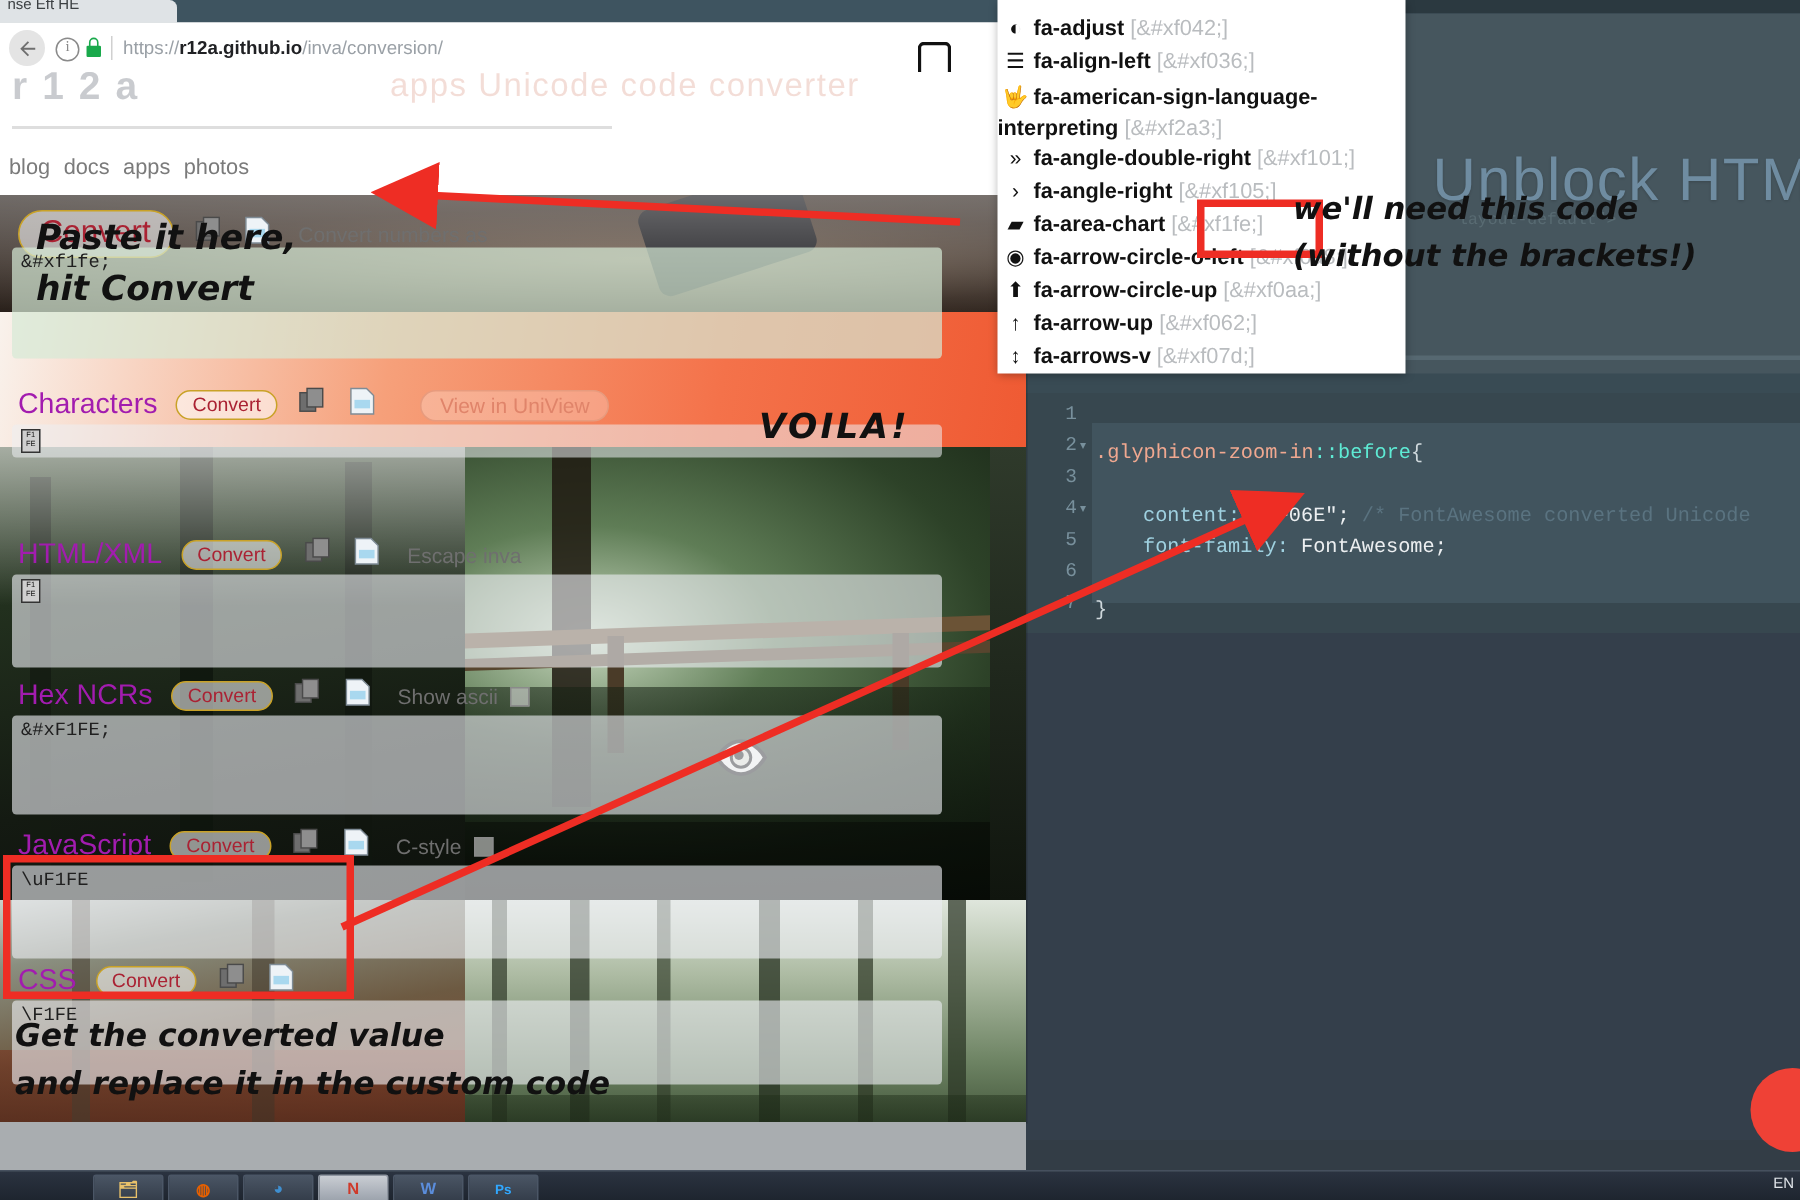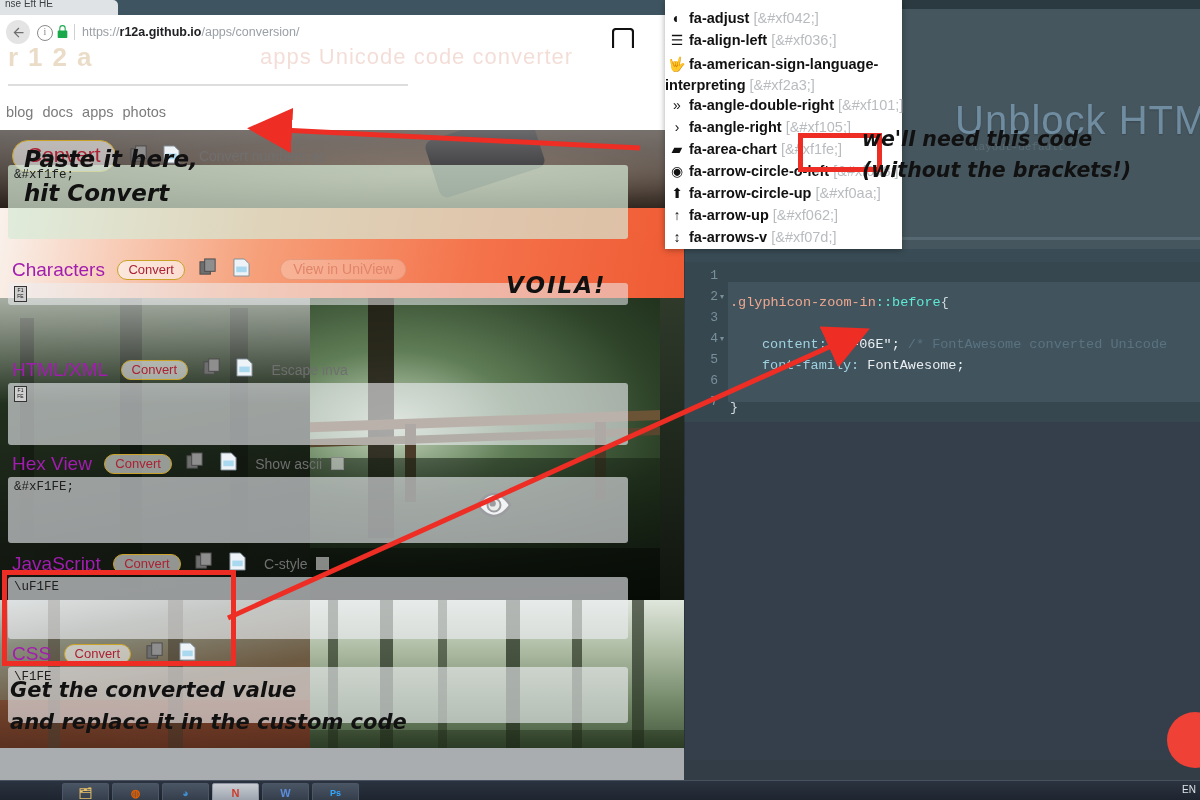--- a/index.html
+++ b/index.html
@@ -57,21 +57,21 @@
       color:#8a8a8a;font-size:10px;line-height:12px;text-align:center;font-family:"Liberation Serif",serif;}
   #lock-icon{position:absolute;left:56px;top:9px;}
   #url-sep{position:absolute;left:74px;top:9px;width:1px;height:16px;background:#d0d0d0;}
   #url-text{position:absolute;left:82px;top:10px;font-size:12.5px;color:#9aa0a6;white-space:nowrap;}
   #url-text b{color:#202124;font-weight:700;margin-top:39px;}
   #phone-icon{position:absolute;left:612px;top:28px;}
 
   
   #page{position:absolute;left:0;top:48px;width:684px;height:700px;background:#fff;overflow:hidden;}
   #site-head{position:absolute;left:0;top:0;width:684px;height:40px;background:#fff;}
-  #site-logo{position:absolute;left:8px;top:-6px;font-size:26px;font-weight:700;color:#a16207;opacity:.22;white-space:nowrap;letter-spacing:10px;}
+  #site-logo{position:absolute;left:8px;top:-6px;font-size:26px;font-weight:700;color:#0f172a;opacity:.22;white-space:nowrap;letter-spacing:10px;}
   #site-logo2{position:absolute;left:260px;top:-4px;font-size:22px;color:#c24a2a;opacity:.18;white-space:nowrap;letter-spacing:1px;}
   #head-rule{position:absolute;left:8px;top:36px;width:400px;height:2px;background:#dedede;}
   #site-nav{position:absolute;left:6px;top:56px;font-size:14.5px;color:#7b7b7b;white-space:nowrap;}
   #site-nav span{margin-right:9px;}
 
   
   #collage{position:absolute;left:0;top:82px;width:684px;height:666px;overflow:hidden;}
   .photo{position:absolute;overflow:hidden;}
   .ph-inner{position:absolute;inset:0;}
 
@@ -100,21 +100,21 @@
   .hand{font-family:"DejaVu Sans",sans-serif;font-weight:700;font-style:italic;color:#111;white-space:nowrap;}
   #hand1{position:absolute;left:24px;top:142px;font-size:23px;line-height:34px;}
   #hand2{position:absolute;left:506px;top:272px;font-size:23px;letter-spacing:2px;}
   #hand3{position:absolute;left:862px;top:124px;font-size:20.5px;line-height:31px;}
   #hand4{position:absolute;left:10px;top:674px;font-size:21px;line-height:32px;}
 
   .redbox{position:absolute;border:5px solid #ee2d24;}
   svg.overlay{position:absolute;left:0;top:0;width:1200px;height:800px;pointer-events:none;}
 
   
-  #dropdown{position:absolute;left:665px;top:0;width:237px;height:249px;background:#fff;
+  #dropdown{position:absolute;left:665px;top:0;width:272px;height:249px;background:#fff;
       box-shadow:0 1px 6px rgba(0,0,0,.35);}
   .dd-item{position:absolute;left:0;width:281px;font-size:14.5px;color:#111;white-space:nowrap;}
   .dd-name{font-weight:700;}
   .dd-code{color:#b9bcbf;font-weight:400;}
   .dd-glyph{display:inline-block;width:24px;text-align:center;font-size:14px;color:#111;}
 
   
   #taskbar{position:absolute;left:0;top:780px;width:1200px;height:20px;
       background:linear-gradient(180deg,#2b3340 0%,#1d242e 100%);border-top:1px solid #46505e;}
   .tb-btn{position:absolute;top:2px;height:17px;border:1px solid #4b5666;border-radius:2px;
@@ -189,21 +189,21 @@
       </svg>
     </div>
     <div id="info-icon">i</div>
     <div id="lock-icon">
       <svg width="13" height="15" viewBox="0 0 24 28">
         <path d="M6 12V8a6 6 0 1112 0v4h1.5a1.5 1.5 0 011.5 1.5v11A1.5 1.5 0 0119.5 26h-15A1.5 1.5 0 013 24.5v-11A1.5 1.5 0 014.5 12H6zm2 0h8V8a4 4 0 10-8 0v4z" fill="#19a94b"></path>
       </svg>
     </div>
     <div id="url-sep"></div>
     <div id="url-text">
-      <span>https://</span><b>r12a.github.io</b><span>/apps/conversion/</span>
+      <span>https://</span><b>r12a.github.io</b><span>/inva/conversion/</span>
     </div>
   </div>
 
   <div id="phone-icon">
     <svg width="22" height="36" viewBox="0 0 22 36">
       <rect x="1" y="1" width="20" height="34" rx="3" fill="none" stroke="#111" stroke-width="2.2"></rect>
       <rect x="3.5" y="5" width="15" height="25" fill="#fff"></rect>
     </svg>
   </div>
 
@@ -352,21 +352,21 @@
           </span>
           <span class="opt-text">Escape inva</span>
         </div>
         <div class="field" style="top:25px;height:62px;">
           <span class="tofu" style="position:absolute;left:6px;top:3px;">F1<br>FE</span>
         </div>
       </div>
 
       <div class="row" style="top:322px;">
         <div style="position:absolute;left:12px;top:0;">
-          <span class="sec-label">Hex View</span>
+          <span class="sec-label">Hex NCRs</span>
           <span class="btn-convert">Convert</span>
           <span class="icon-copy">
             <svg width="19" height="19" viewBox="0 0 20 20">
               <rect x="1" y="4" width="11" height="13" fill="#6e6e6e" stroke="#4a4a4a"></rect>
               <rect x="6" y="1" width="11" height="13" fill="#8e8e8e" stroke="#4a4a4a"></rect>
             </svg>
           </span>
           <span class="icon-file">
             <svg width="17" height="19" viewBox="0 0 18 20">
               <path d="M1 1h11l5 5v13H1z" fill="#eef3f7" stroke="#7f8c96"></path>

